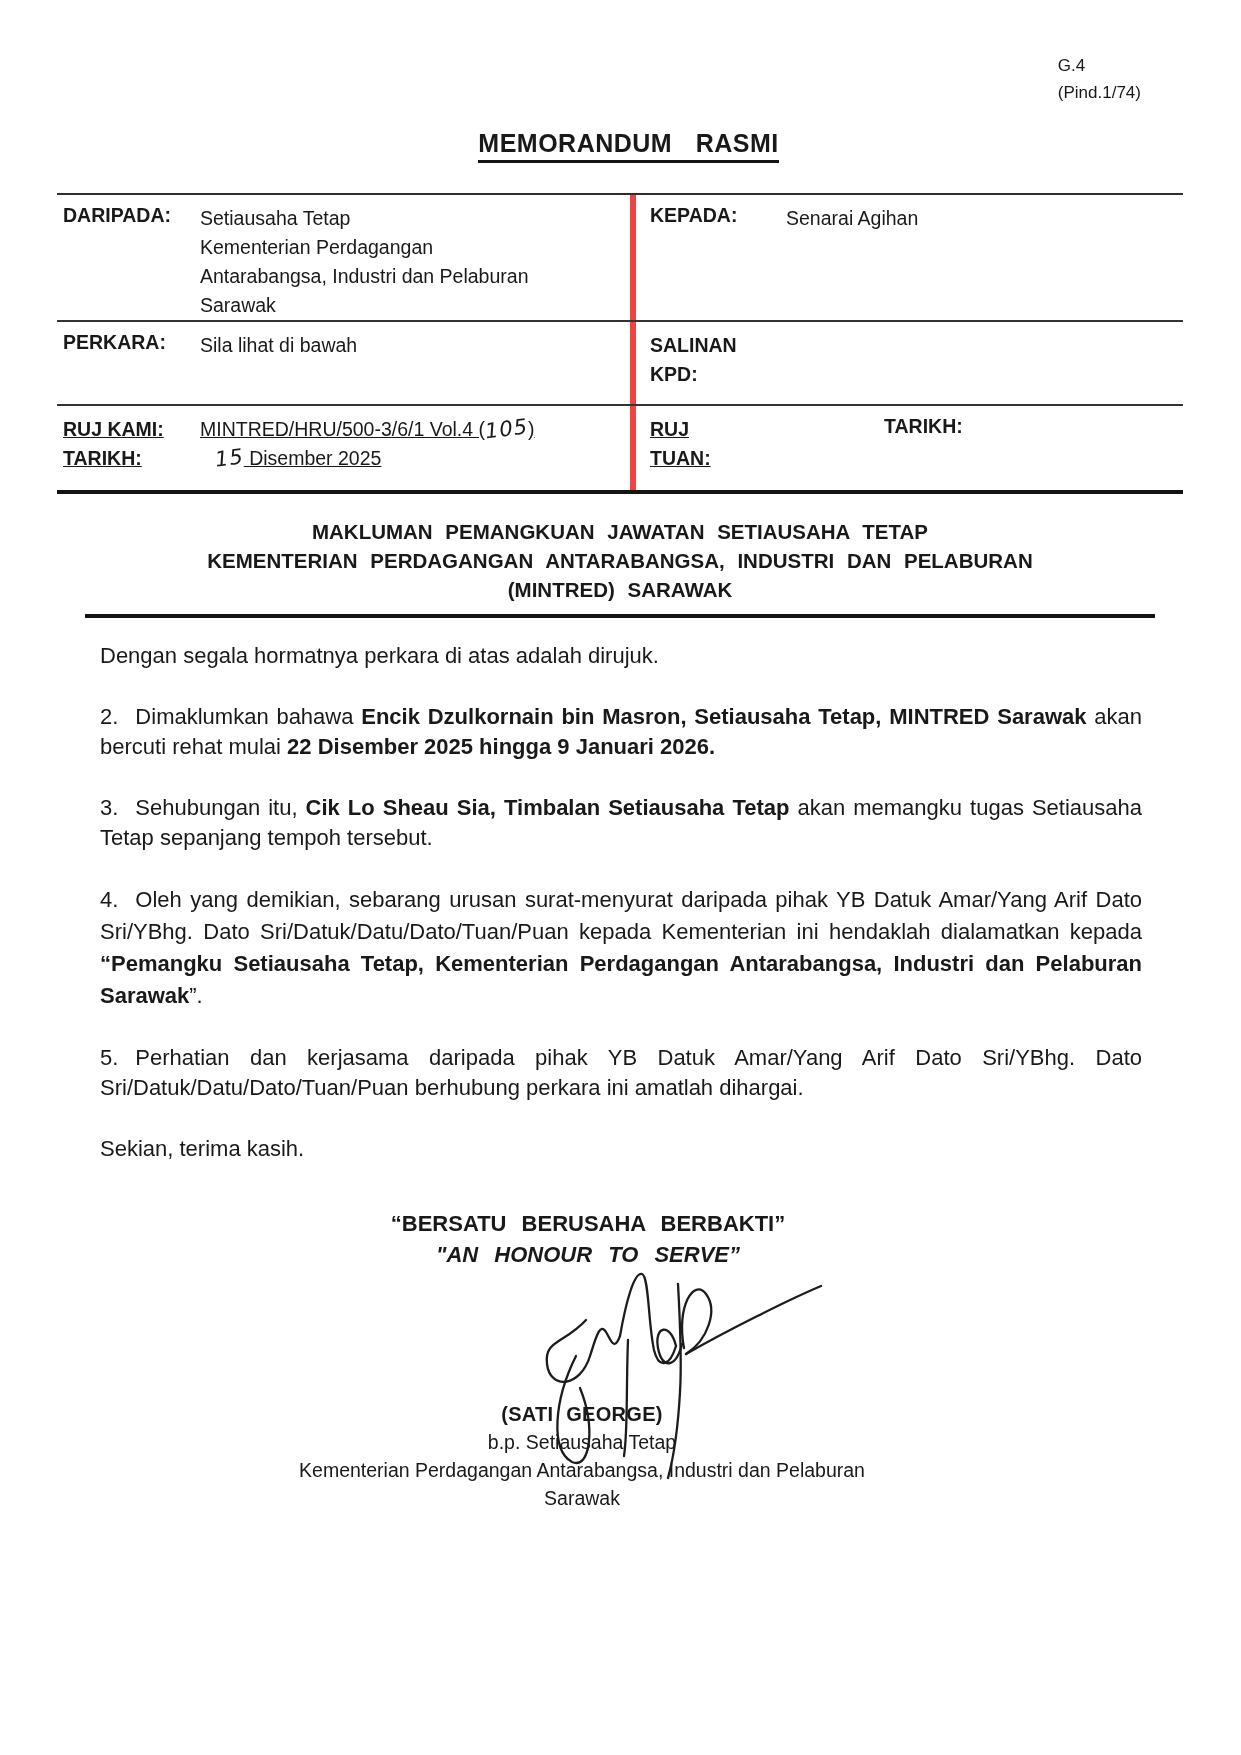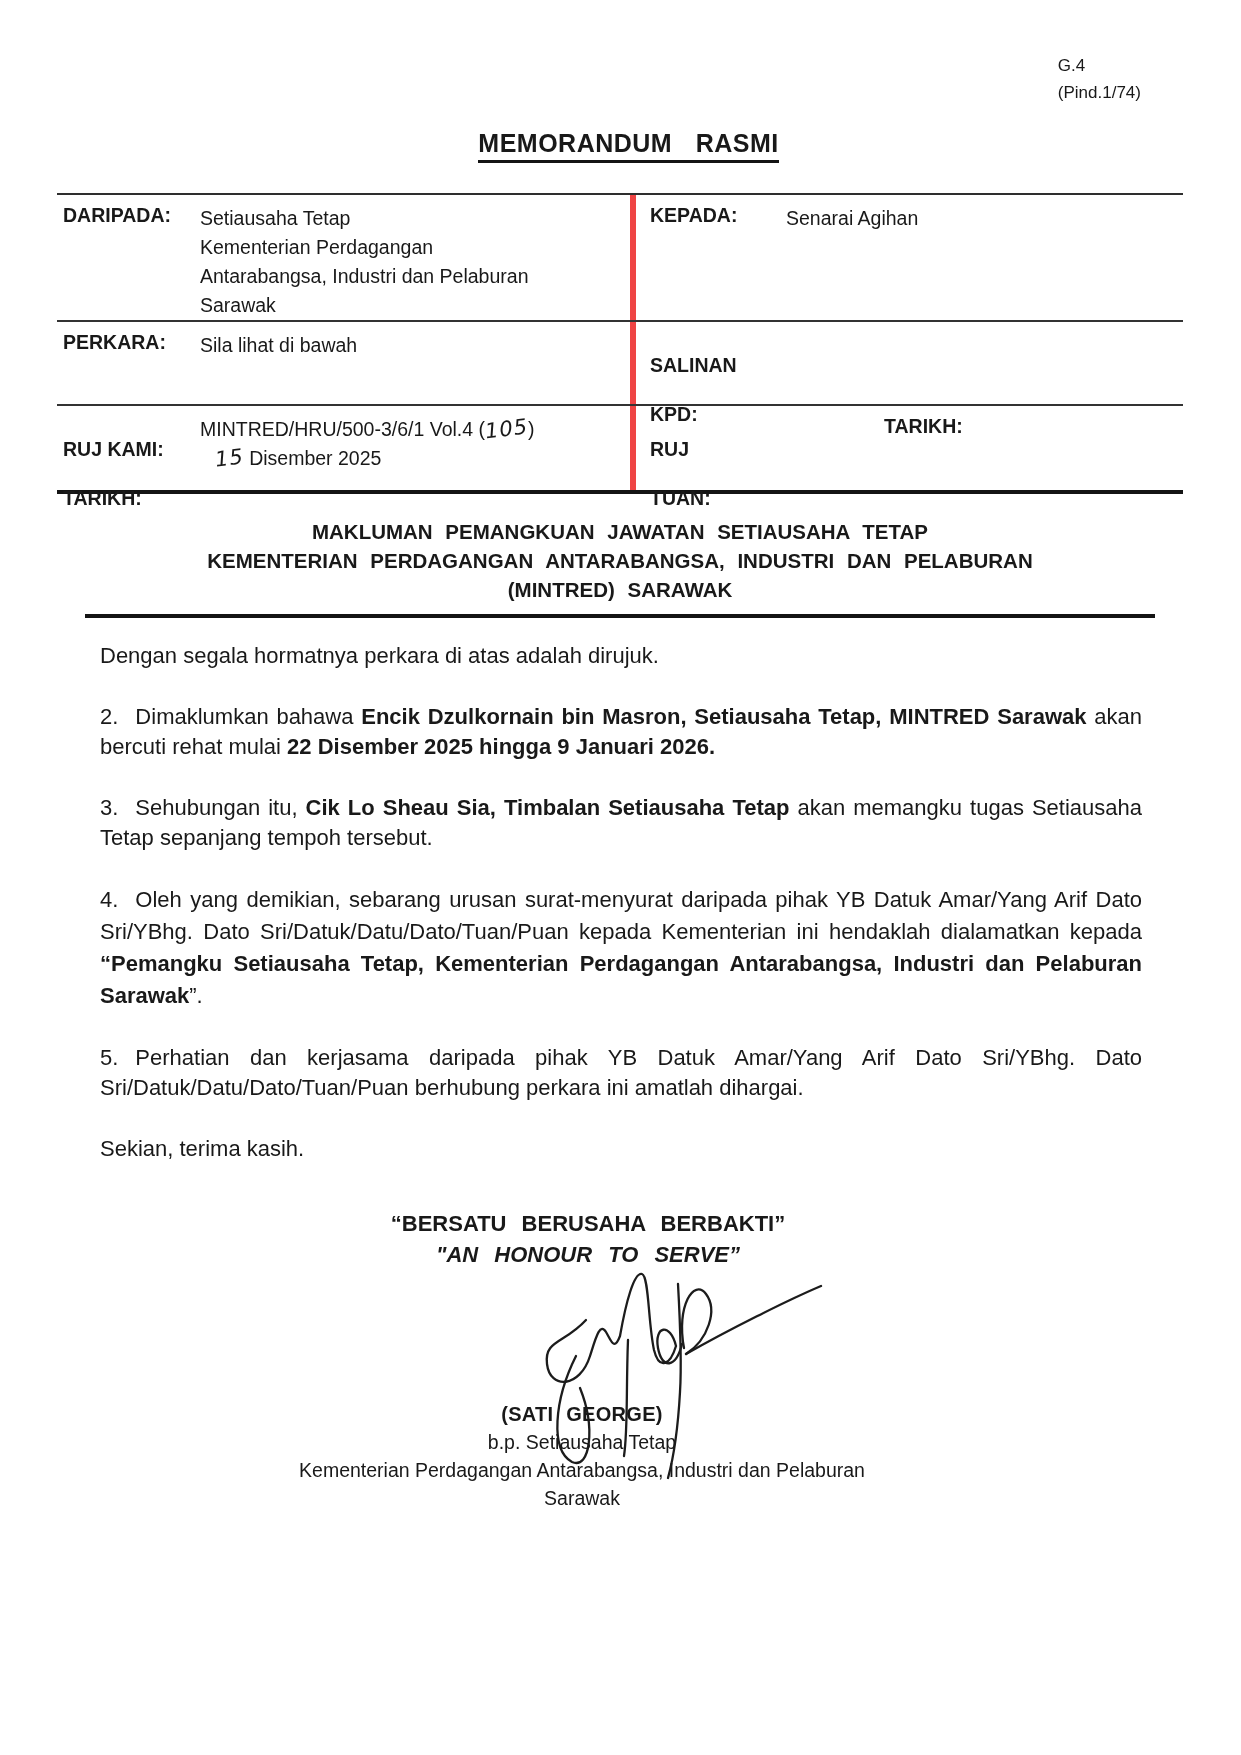--- a/index.html
+++ b/index.html
@@ -11,32 +11,32 @@
   
   .corner{position:absolute;top:52px;right:100px;font-size:17px;line-height:27px;}
   
   .doc-title{position:absolute;top:129px;left:8px;width:1241px;text-align:center;
     font-size:25px;font-weight:bold;letter-spacing:.5px;word-spacing:16px;}
   .doc-title span{border-bottom:3px solid #141414;padding-bottom:3px;}
   
   .memo-table{position:absolute;top:193px;left:57px;width:1126px;
     border-top:2px solid #2e2e2e;border-bottom:4px solid #141414;font-size:19.5px;}
   .memo-row{display:flex;border-bottom:2px solid #333333;}
-  .memo-row:last-child{border-bottom:none;}
+  .memo-row:last-child{border-bottom:none;text-decoration:underline;}
   .r1{height:125px;}
   .r2{height:82px;}
   .r3{height:84px;}
   .cell{box-sizing:border-box;padding-top:9px;display:flex;align-items:flex-start;}
   .cell-left{width:573px;padding-left:6px;}
   .cell-right{flex:1;border-left:6px solid #ef4444;padding-left:14px;position:relative;}
   .lbl{font-weight:bold;white-space:nowrap;}
   .lbl-col{width:137px;flex:0 0 137px;}
   .lbl-col-r{width:136px;flex:0 0 136px;}
   .val{line-height:29px;}
-  .lbl-stack div{line-height:29px;font-weight:bold;margin-top:20px;}
+  .lbl-stack div{line-height:29px;font-weight:bold;}
   .tarikh-right{position:absolute;left:248px;top:9px;font-weight:bold;}
   .hand{display:inline-block;font-style:italic;transform:rotate(-7deg);font-size:21px;
     font-family:"DejaVu Sans", sans-serif;letter-spacing:1px;}
   
   .subject{position:absolute;top:517px;left:85px;width:1070px;text-align:center;
     font-weight:bold;font-size:20.5px;line-height:29px;word-spacing:7px;
     border-bottom:4px solid #141414;padding-bottom:10px;}
   
   .body-text{position:absolute;top:641px;left:100px;width:1042px;font-size:22px;line-height:30px;}
   .para{margin:0 0 31px 0;text-align:justify;}

